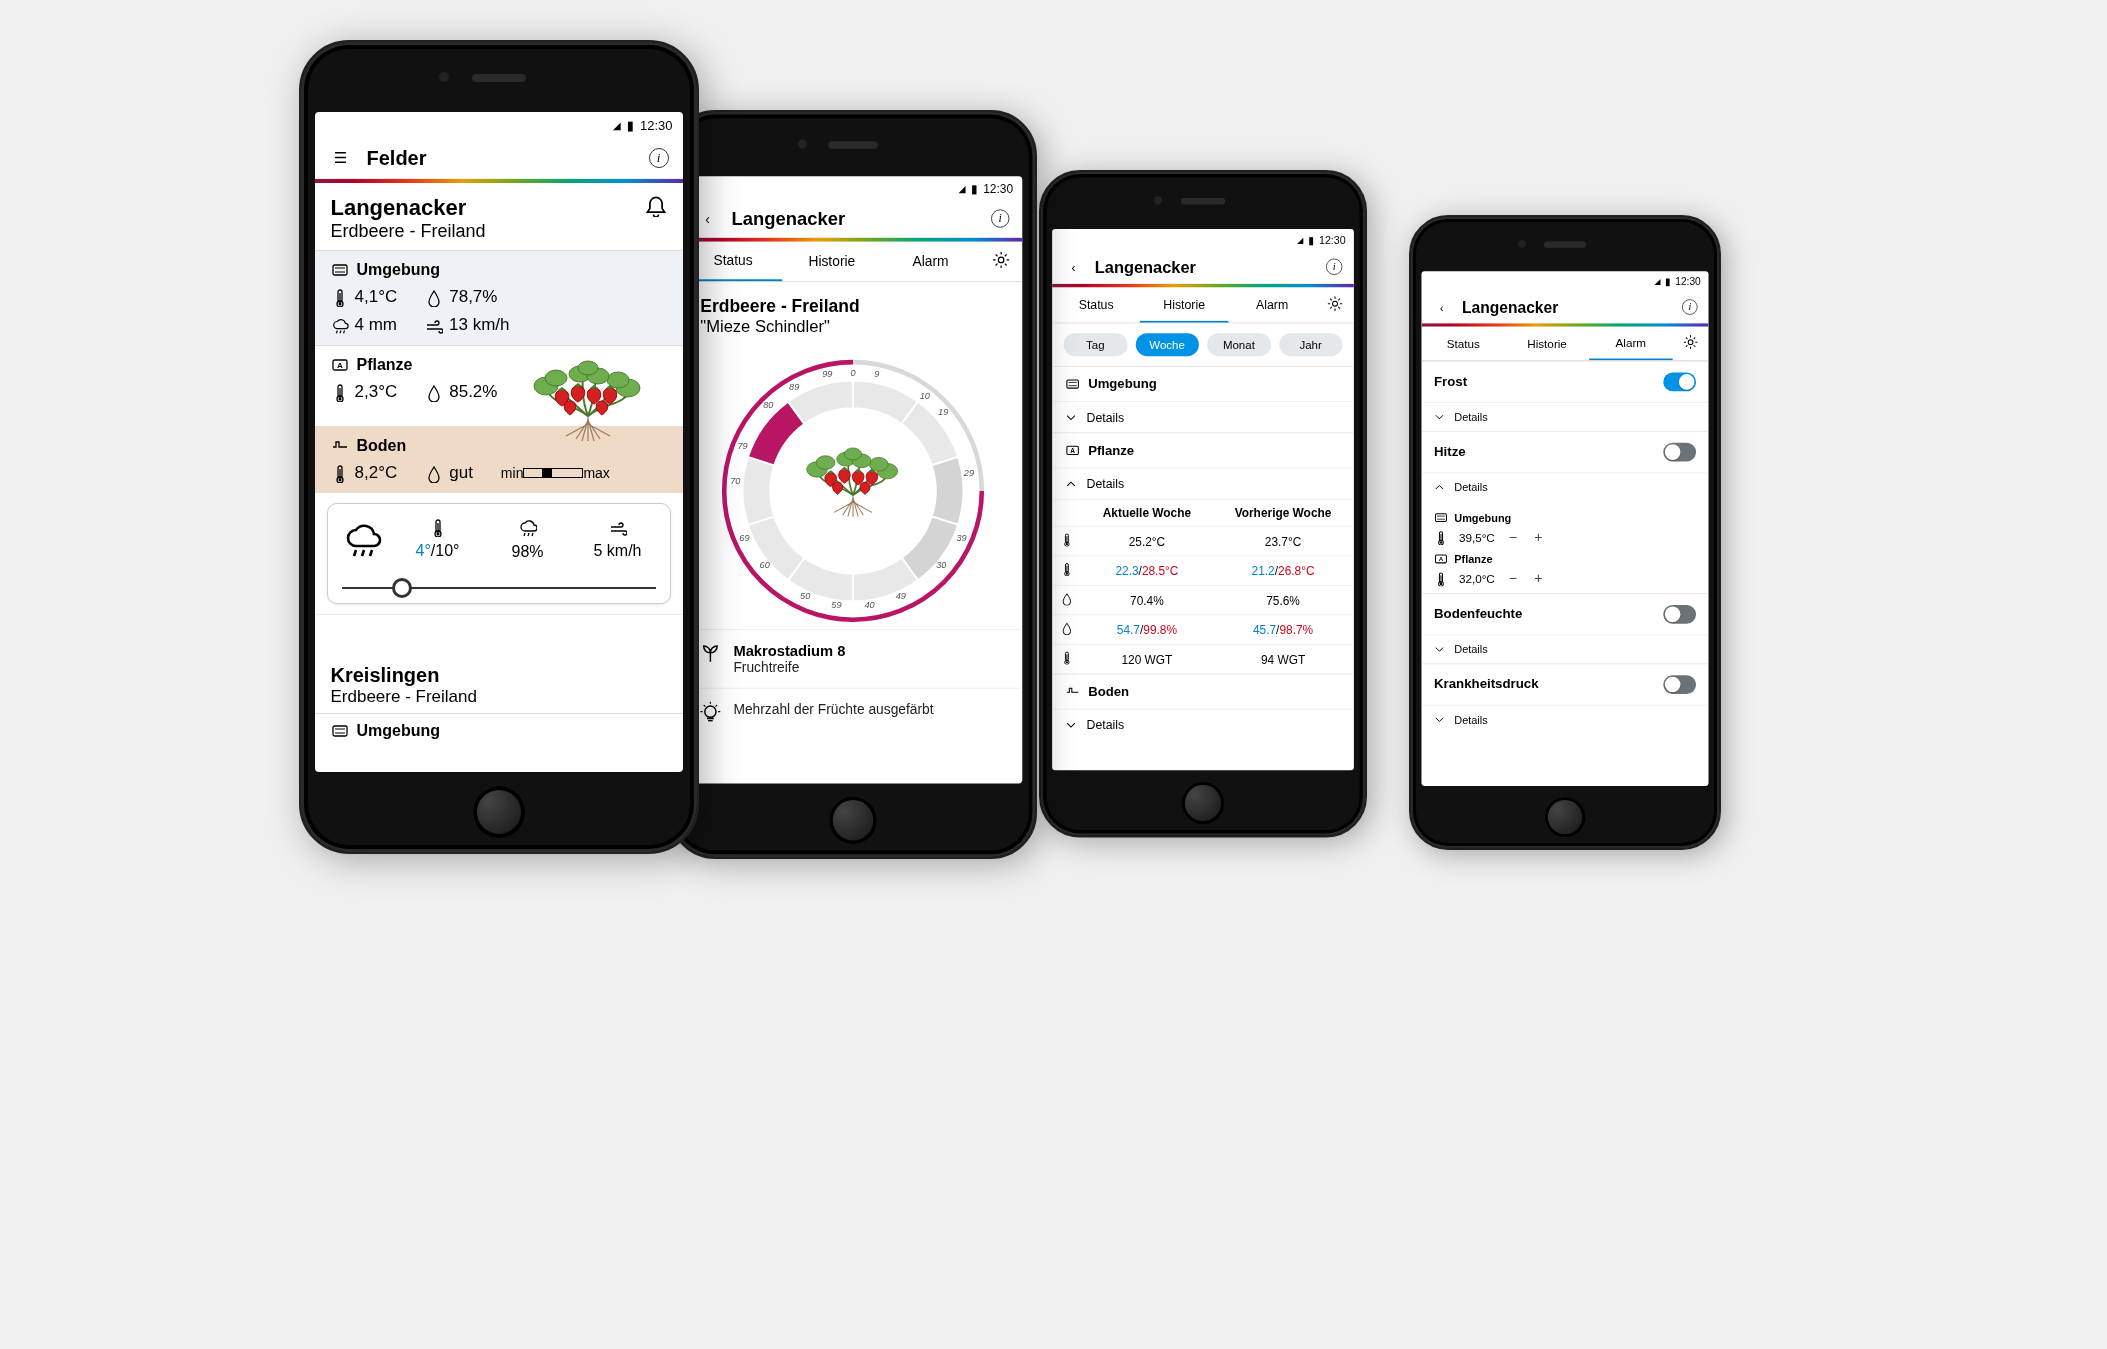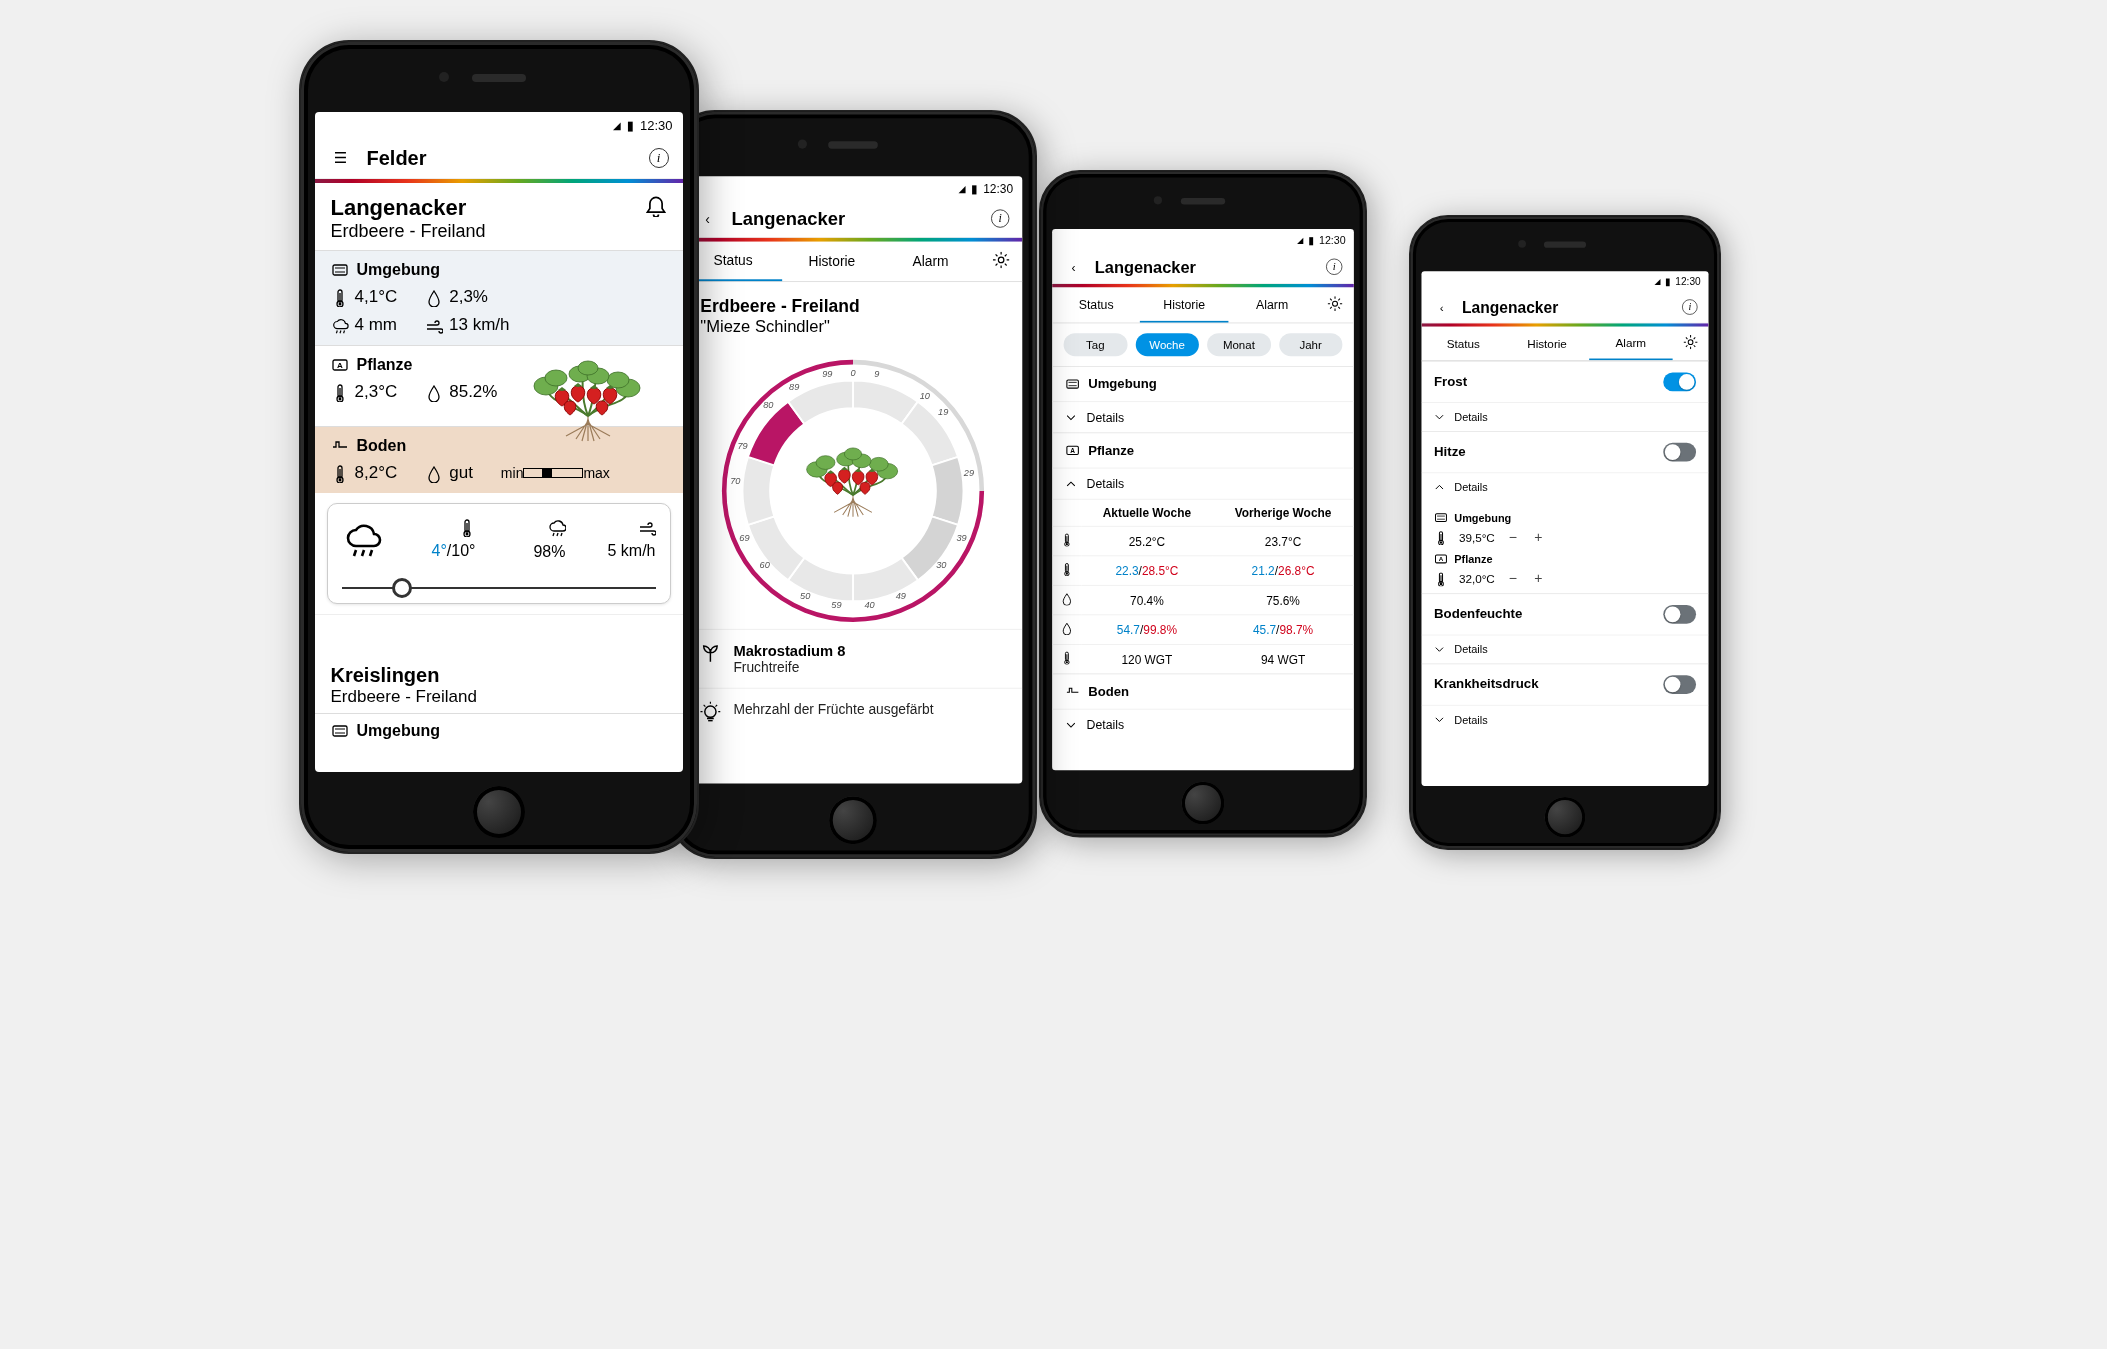--- a/index.html
+++ b/index.html
@@ -83,21 +83,21 @@
   .section h3 { font-size: 16px; font-weight: 700; display: flex; align-items: center; gap: 8px; }
   .metrics { display: flex; gap: 28px; margin-top: 8px; flex-wrap: wrap; }
   .metric { display: inline-flex; align-items: flex-end; gap: 6px; font-size: 17px; }
   .ico { width: 18px; height: 18px; display: inline-block; }
   .plant-ill { position: absolute; right: 20px; top: 0; width: 150px; height: 100px; }
   .forecast-card {
     margin: 10px 12px; border: 1px solid #ccc; border-radius: 10px; background: #fff;
     box-shadow: 0 1px 3px rgba(0,0,0,.1);
   }
   .fc-top { display: flex; align-items: center; padding: 14px 14px 6px; gap: 14px; }
-  .fc-col { flex: 1; text-align: right; font-size: 15px; }
+  .fc-col { flex: 1; text-align: center; font-size: 15px; }
   .fc-col .v { font-size: 16px; margin-top: 2px; }
   .blue { color: #0082c9; }
   .slider { position: relative; margin: 6px 14px 0; height: 30px; }
   .slider .line { position: absolute; top: 14px; left: 0; right: 0; height: 2px; background: #333; }
   .slider .knob { position: absolute; top: 5px; left: 16%; width: 20px; height: 20px; border: 3px solid #333; background: #fff; border-radius: 50%; }
   .days { display: flex; justify-content: space-between; padding: 2px 18px 12px; font-size: 14px; }
   .days div { text-align: center; flex: 1; }
   .days svg { display: block; margin: 0 auto 2px; }
   .row2 { padding: 12px 16px 6px; border-top: 1px solid #eee; }
   .row2 h2 { font-size: 20px; font-weight: 700; margin-top: 37px; }
@@ -317,21 +317,21 @@
               <span class="metric">
                   <svg class="ico" viewBox="0 0 18 18">
                     <use href="#i-therm"></use>
                   </svg>
                   <span>4,1°C</span>
                 </span>
               <span class="metric">
                   <svg class="ico" viewBox="0 0 18 18">
                     <use href="#i-drop"></use>
                   </svg>
-                  <span>2,3%</span>
+                  <span>78,7%</span>
                 </span>
             </div>
             <div class="metrics">
               <span class="metric">
                   <svg class="ico" viewBox="0 0 18 20">
                     <use href="#i-rain"></use>
                   </svg>
                   <span>4 mm</span>
                 </span>
               <span class="metric">

